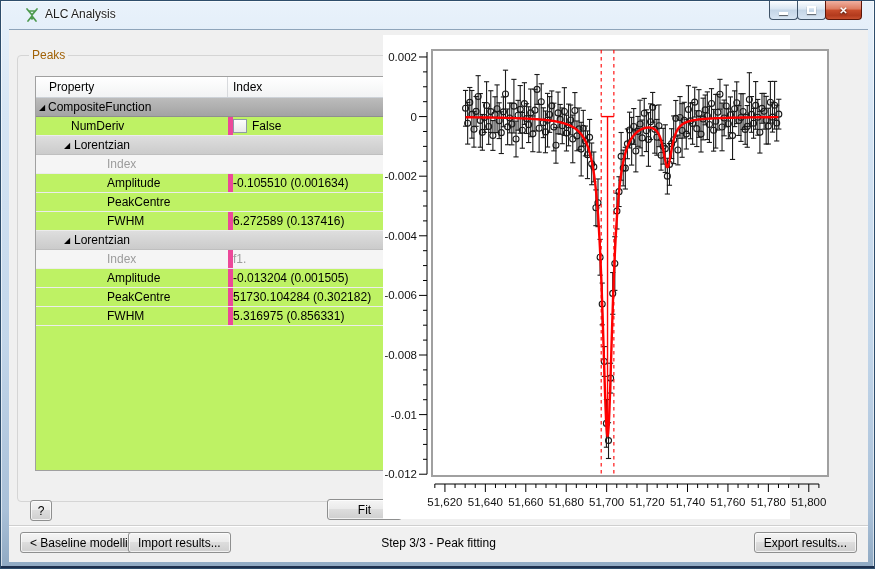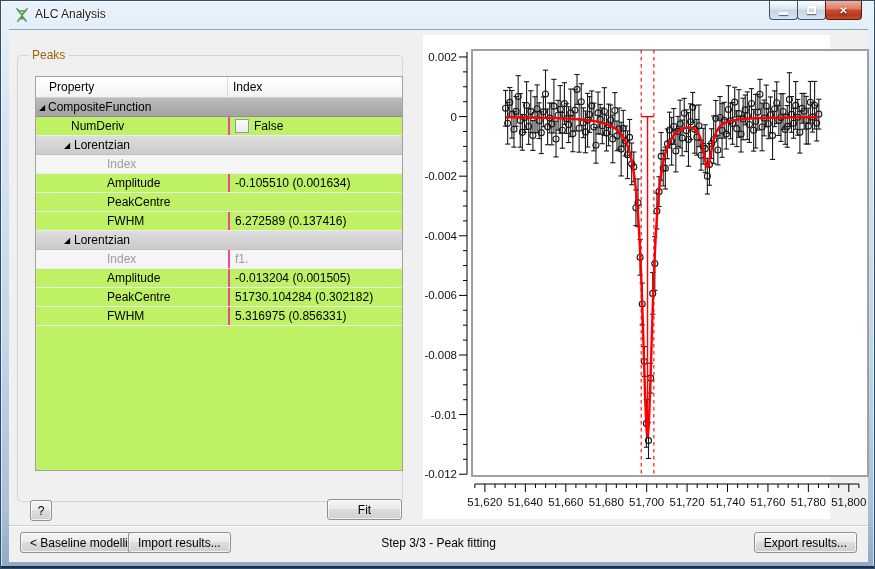--- a/index.html
+++ b/index.html
@@ -1,20 +1,20 @@
 <!DOCTYPE html>
 <html><head>
 <meta charset="utf-8">
 <style>
   html,body{margin:0;padding:0;background:#555;font-family:"Liberation Sans",sans-serif;}
   #window{position:relative;width:875px;height:569px;
     background:linear-gradient(180deg,#e9f2fb 0%,#d6e5f4 20%,#c2d6ea 60%,#a9c0d8 90%,#8fa9c2 100%);
     border:1px solid #2e4d6b;box-sizing:border-box;box-shadow:inset 0 0 0 1px rgba(255,255,255,.6);}
   #window::after{content:"";position:absolute;left:0;right:0;bottom:0;height:2px;background:#1d3document04e;background:#1d304e;}
-  .titlebar{position:absolute;left:4px;top:0;right:0;height:28px;padding-left:28px;}
+  .titlebar{position:absolute;left:14px;top:0;right:0;height:28px;padding-left:28px;}
   .app-icon{position:absolute;left:9px;top:6px;width:16px;height:16px;}
   .title{position:absolute;left:30px;top:6px;font-size:12px;color:#1c1c1c;text-shadow:0 0 3px #fff,0 0 2px #fff;}
   .win-buttons{position:absolute;top:0;right:12px;height:19px;display:flex;}
   .wbtn{width:29px;height:19px;border:1px solid #3f5368;border-top:none;box-sizing:border-box;
     border-radius:0 0 4px 4px;display:flex;align-items:center;justify-content:center;
     background:linear-gradient(180deg,rgba(255,255,255,.85),rgba(205,220,235,.55) 45%,rgba(160,185,210,.5) 50%,rgba(210,225,240,.75));
     margin-left:-1px;color:#fff;font-size:9px;text-shadow:0 1px 2px rgba(0,0,0,.7);}
   .wbtn.close{width:37px;background:linear-gradient(180deg,#f0b0a0 0%,#dd7a5f 45%,#c94d2c 50%,#b33a1d 80%,#c8502f 100%);border-color:#5e1608;font-size:10px;font-weight:bold;}
   .minbar{display:block;width:9px;height:3px;background:#fff;box-shadow:0 1px 1px rgba(0,0,0,.6);margin-top:7px;}
   .maxbox{display:block;width:9px;height:8px;border:2px solid #fff;box-sizing:border-box;box-shadow:0 1px 1px rgba(0,0,0,.5);}
@@ -26,21 +26,21 @@
 
   
   .prop-table{position:absolute;left:17px;top:20px;width:368px;height:395px;border:1px solid #a0a0a0;background:#bef264;box-sizing:border-box;overflow:hidden;}
   .prop-header{display:flex;height:20px;background:linear-gradient(180deg,#ffffff,#f2f3f4);border-bottom:1px solid #cdd2d8;font-size:12px;color:#000;}
   .prop-header .hc{line-height:20px;box-sizing:border-box;}
   .prop-header .hc.c1{width:192px;padding-left:13px;border-right:1px solid #d8dadd;}
   .prop-header .hc.c2{flex:1;padding-left:5px;}
   .prow{display:flex;height:19px;font-size:12px;border-bottom:1px solid #ececec;box-sizing:border-box;}
   .prow .pcell{line-height:18px;box-sizing:border-box;white-space:nowrap;overflow:hidden;}
   .prow .prop{width:192px;position:relative;}
-  .prow .val{flex:1;padding-left:5px;border-left:2px solid #ec4899;display:flex;align-items:center;}
+  .prow .val{flex:1;border-left:5px solid #ec4899;display:flex;align-items:center;}
   .prow.group0{background:linear-gradient(180deg,#bcbcbc,#a3a3a3);border-bottom:1px solid #8f8f8f;}
   .prow.group1{background:linear-gradient(180deg,#dedede,#cbcbcb);border-bottom:1px solid #bfbfbf;}
   .prow.group0 .prop,.prow.group1 .prop{width:100%;}
   .prow.index{background:#f5f5f5;color:#9c9c9c;}
   .tri{position:absolute;top:0;font-size:8px;color:#000;line-height:19px;}
   .prow.group0 .tri{left:3px;}
   .prow.group1 .tri{left:28px;}
   .ptext{position:absolute;top:0;line-height:19px;}
   .prow.group0 .ptext{left:12px;}
   .prow.group1 .ptext{left:38px;}
@@ -49,21 +49,21 @@
   .checkbox{display:inline-block;width:12px;height:12px;border:1px solid #8e9aa5;background:linear-gradient(180deg,#fdfdfd,#e9e9e9);margin-right:5px;flex:0 0 auto;}
 
   
   .btn{position:absolute;height:21px;border:1px solid #8e8f8f;border-radius:3px;font-family:"Liberation Sans",sans-serif;
     background:linear-gradient(180deg,#f5f5f5 0%,#ebebeb 45%,#dddddd 50%,#cfcfcf 100%);
     font-size:12px;color:#000;box-sizing:border-box;padding:0 8px;box-shadow:inset 0 0 0 1px rgba(255,255,255,.7);}
   .btn.help{left:12px;top:444px;width:22px;padding:0;}
   .btn.fit{left:309px;top:443px;width:75px;}
 
   
-  .plot{position:absolute;left:414px;top:5px;width:407px;height:484px;background:#fff;}
+  .plot{position:absolute;left:374px;top:5px;width:407px;height:484px;background:#fff;}
 
   
   .hr-line{position:absolute;left:0;top:495px;width:100%;height:1px;background:#cfcfcf;border-bottom:1px solid #ffffff;}
   .footer-btn{position:absolute;top:502px;height:21px;border:1px solid #8e8f8f;border-radius:3px;
     background:linear-gradient(180deg,#f5f5f5 0%,#ebebeb 45%,#dddddd 50%,#cfcfcf 100%);
     font-size:12px;color:#000;font-family:"Liberation Sans",sans-serif;padding:0 9px;box-shadow:inset 0 0 0 1px rgba(255,255,255,.7);}
   #btn-baseline{left:11px;}
   #btn-import{left:119px;}
   #btn-export{right:11px;}
   .step-label{position:absolute;top:506px;left:0;width:100%;text-align:center;font-size:12px;color:#000;}

